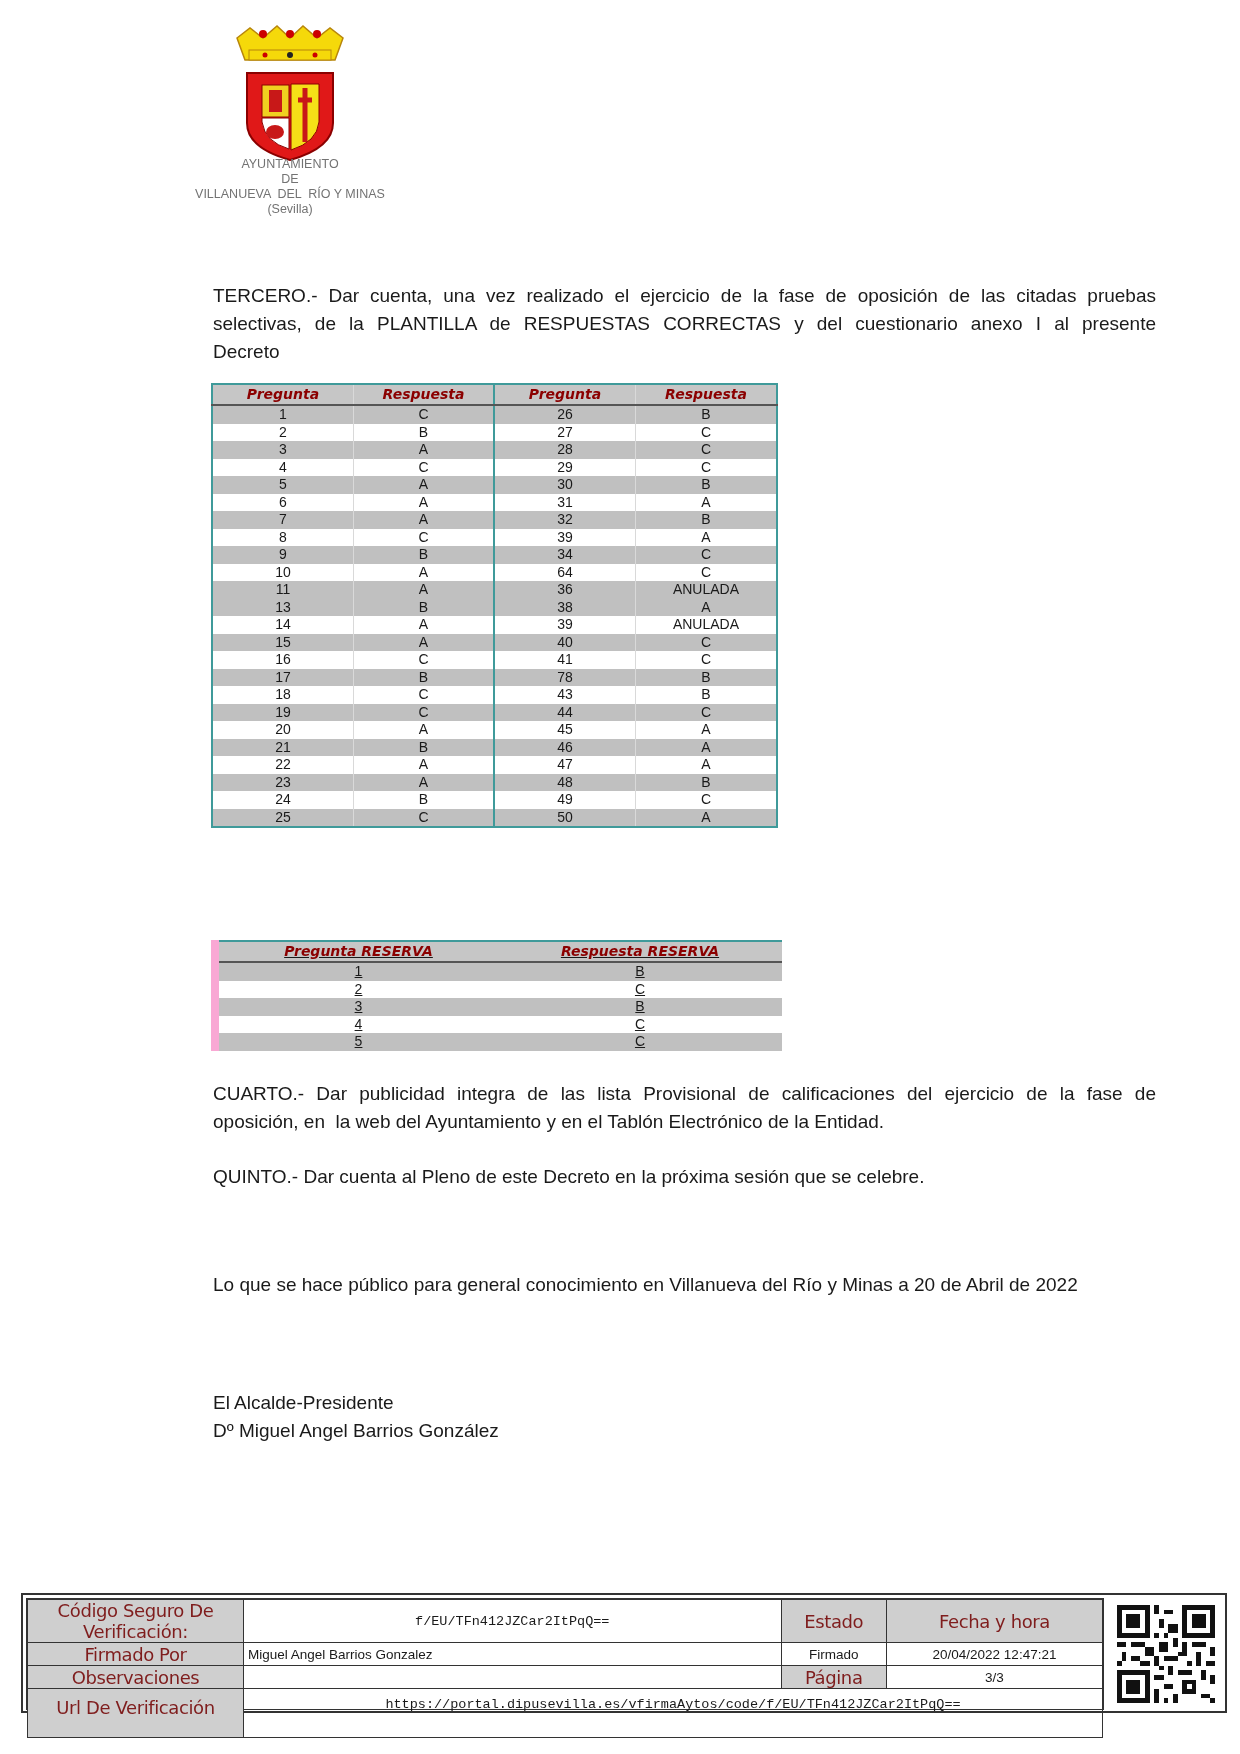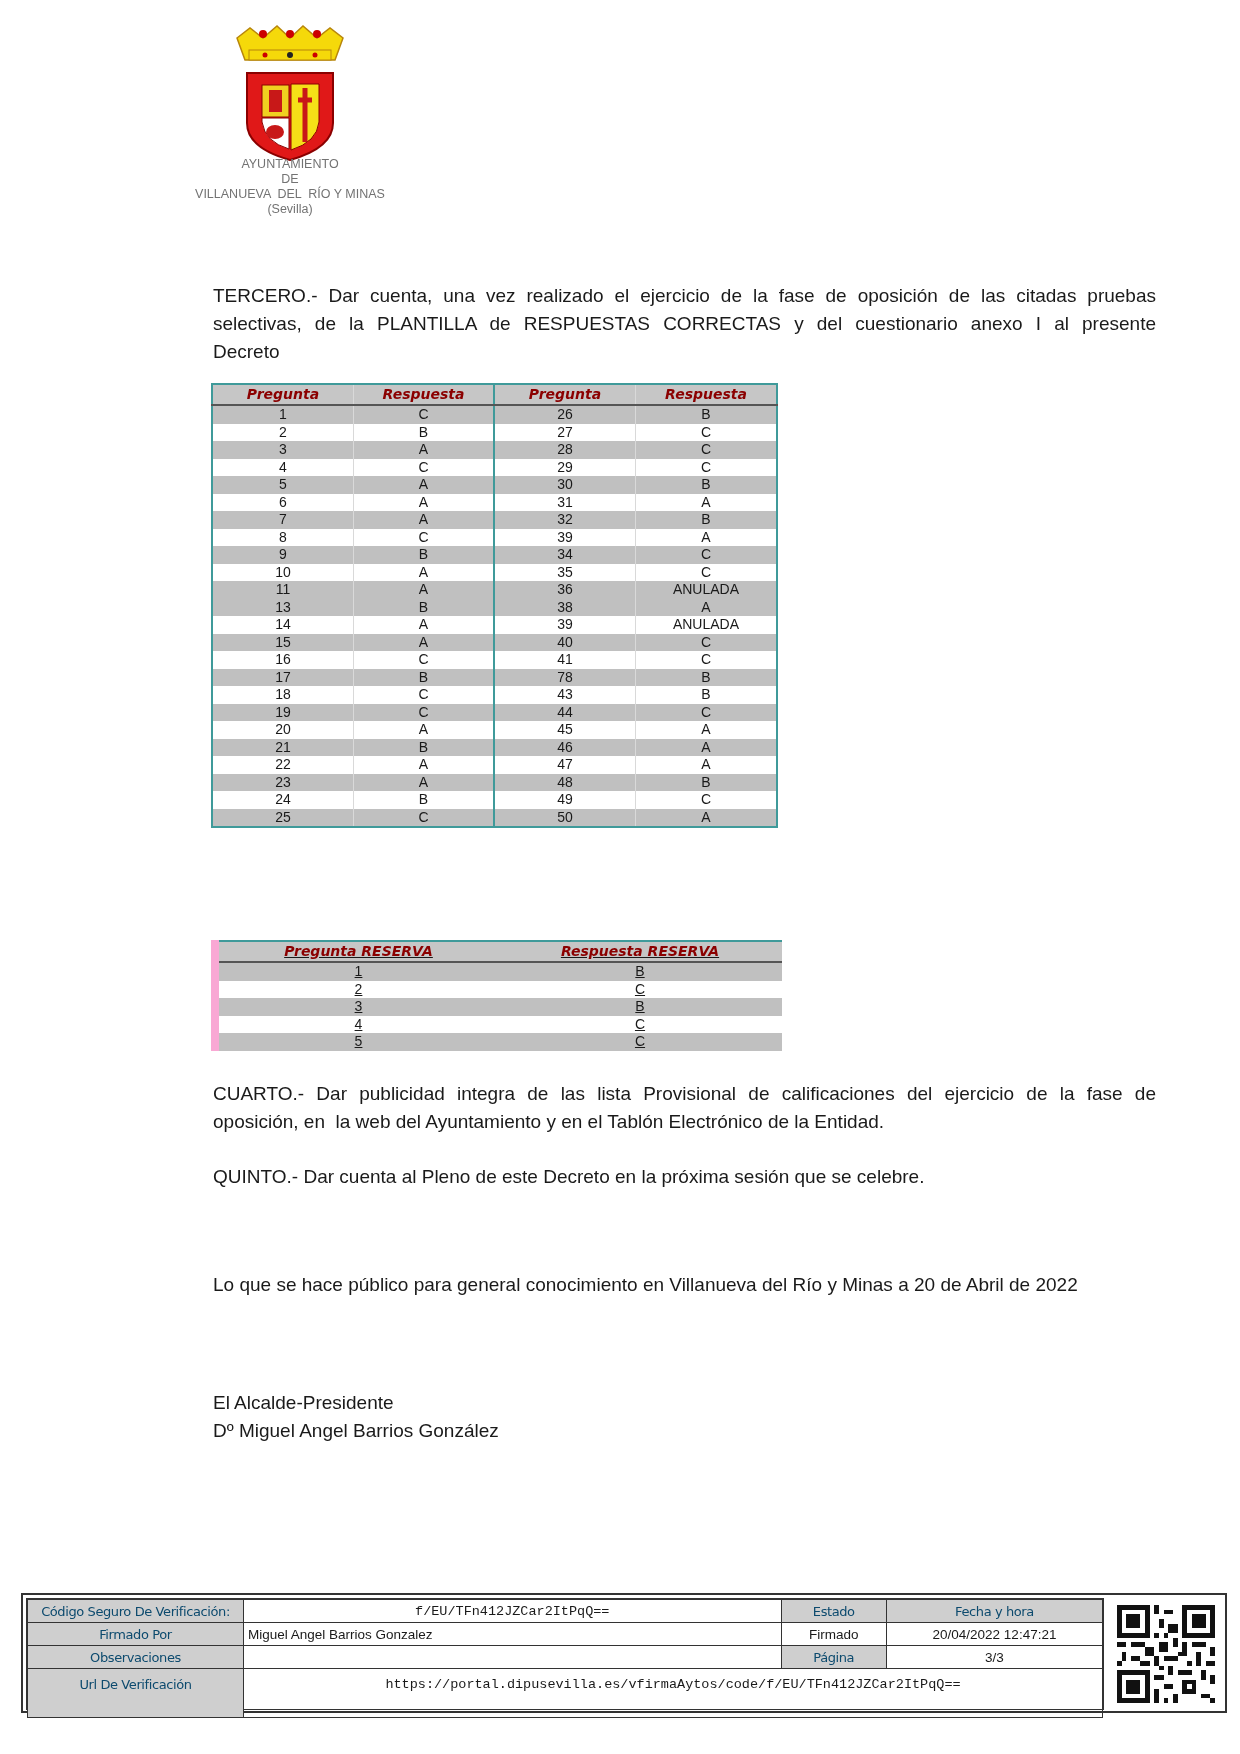--- a/index.html
+++ b/index.html
@@ -34,22 +34,22 @@
           border-top:2px solid #3f9a9a;text-decoration:underline; }
 
   
   .footer { left:21px; top:1593px; width:1206px; height:120px;
           border:2px solid #333; box-sizing:border-box; }
   .footer-inner { position:absolute; left:3px; top:3px; width:1076px; height:110px;
           border:1px solid #333; }
   table.ver { border-collapse:collapse; width:100%; height:100%;
           font-size:13.5px; table-layout:fixed; }
   table.ver td { border:1px solid #333; padding:0 4px; height:22px; }
-  table.ver td.lbl { background:#cfcfcf; text-align:center; color:#0c4a6e;
-          font-family:"DejaVu Sans", sans-serif; font-size:13px; letter-spacing:-0.4px; }
+  table.ver td.lbl { background:#cfcfcf; text-align:center; color:#7f1d1d;
+          font-family:"DejaVu Sans", sans-serif; font-size:18px; letter-spacing:-0.4px; }
   table.ver td.mono { font-family:"Liberation Mono", monospace; text-align:center; font-size:13.5px; }
   table.ver td.ctr { text-align:center; }
   table.ver tr.tall td { height:40px; vertical-align:top; padding-top:8px; }
   .qr { position:absolute; right:10px; top:10px; width:98px; height:98px; }
 </style>
 </head>
 <body>
 
 <div class="abs logo">
   <svg width="170" height="150" viewBox="0 0 170 150">
@@ -156,21 +156,21 @@
       </tr>
       <tr class="g">
         <td class="sep">9</td>
         <td class="mid">B</td>
         <td class="sep">34</td>
         <td>C</td>
       </tr>
       <tr class="w">
         <td class="sep">10</td>
         <td class="mid">A</td>
-        <td class="sep">35</td>
+        <td class="sep">64</td>
         <td>C</td>
       </tr>
       <tr class="g">
         <td class="sep">11</td>
         <td class="mid">A</td>
         <td class="sep">36</td>
         <td>ANULADA</td>
       </tr>
       <tr class="g">
         <td class="sep">13</td>

